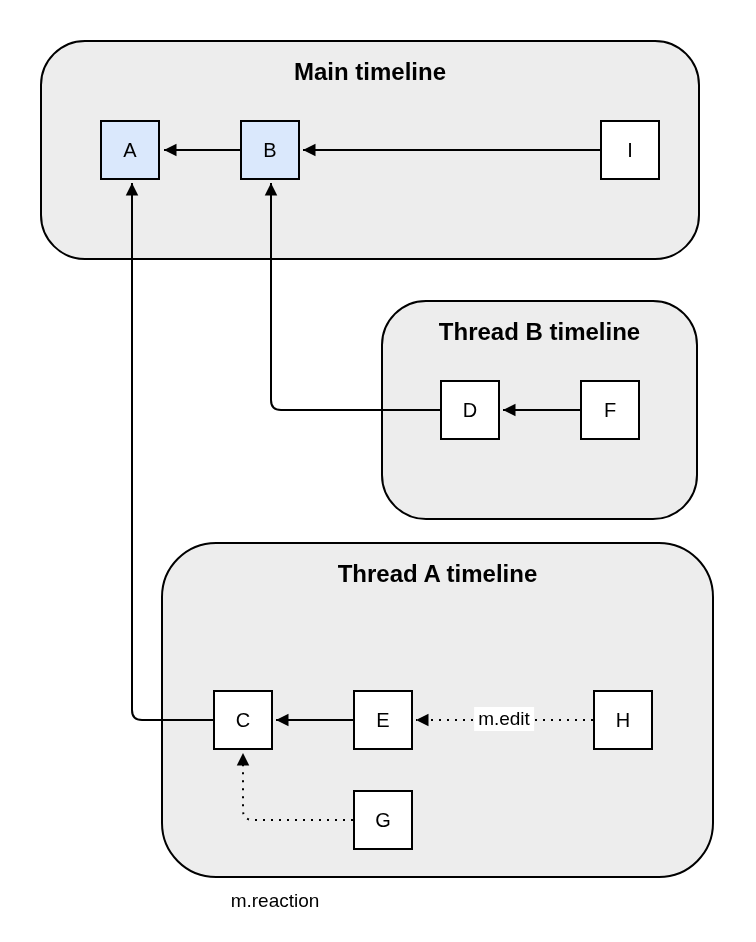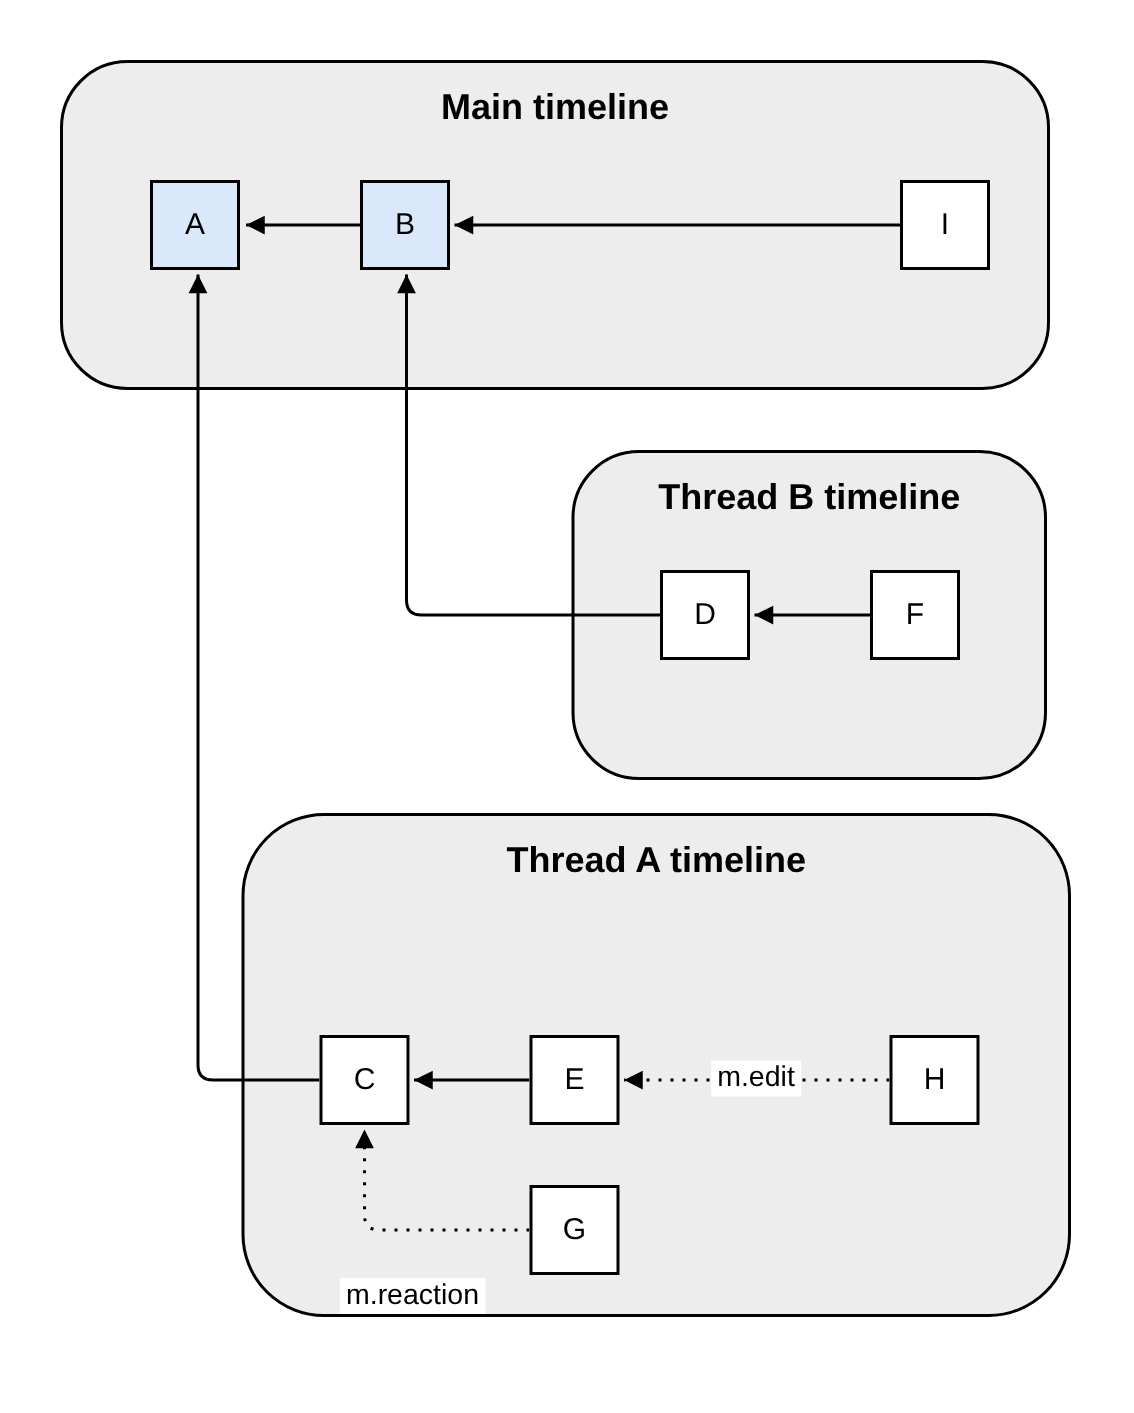--- a/index.html
+++ b/index.html
@@ -120,15 +120,15 @@
     <span>E</span>
   </div>
   <div class="node" style="left:593px; top:690px;">
     <span>H</span>
   </div>
   <div class="node" style="left:353px; top:790px;">
     <span>G</span>
   </div>
 
   <div class="edge-label" style="left:504px; top:719px;">m.edit</div>
-  <div class="edge-label" style="left:275px; top:864px;">m.reaction</div>
+  <div class="edge-label" style="left:275px; top:901px;">m.reaction</div>
 
 </div>
 
 </body></html>

